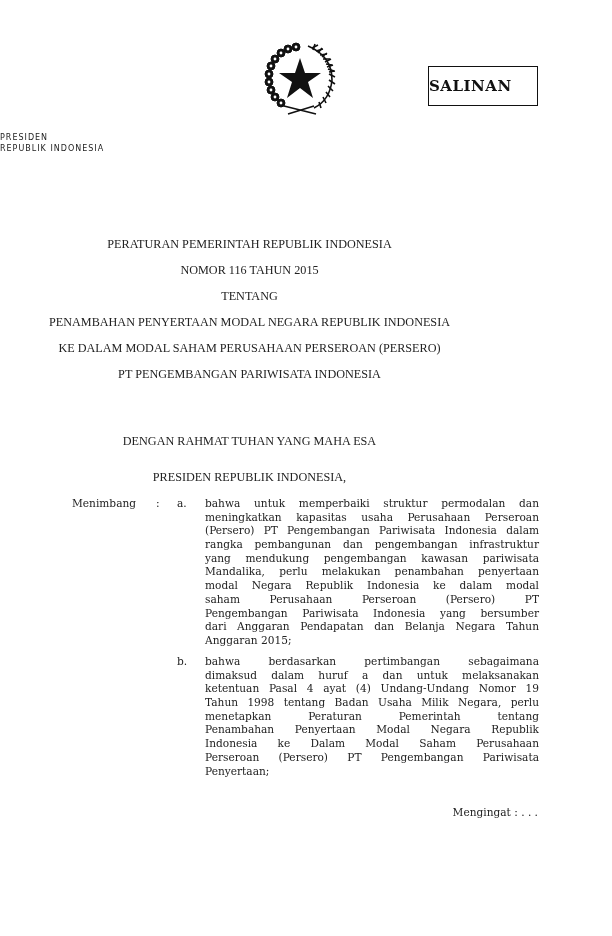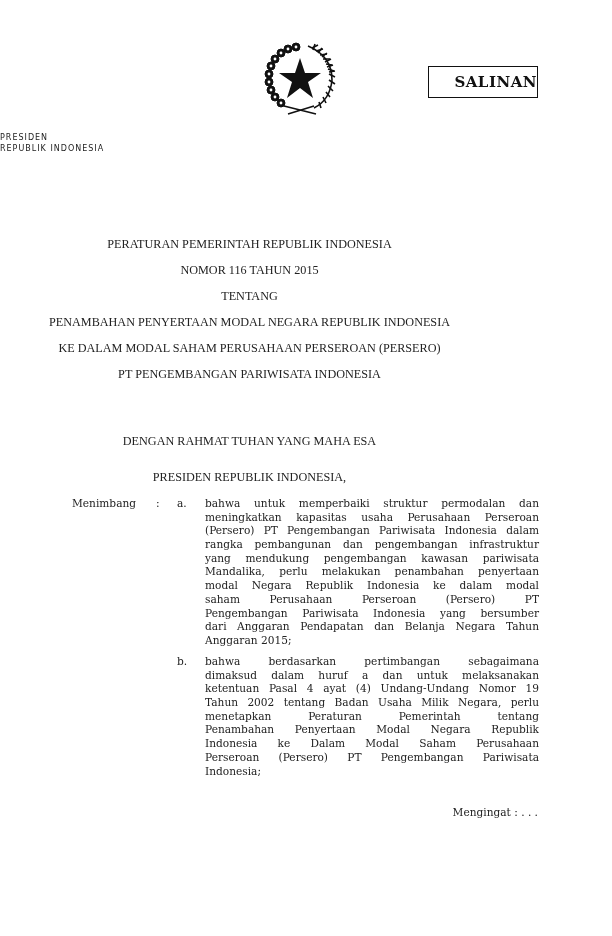--- a/index.html
+++ b/index.html
@@ -2,22 +2,22 @@
 <html><head>
   <meta charset="utf-8">
   <style>
     html, body { margin: 0; padding: 0; background: #ffffff; }
     body { width: 612px; height: 936px; position: relative; overflow: hidden;
            font-family: "DejaVu Serif", "Liberation Serif", serif; color: #1a1a1a; }
     .abs { position: absolute; }
     .emblem { left: 258px; top: 38px; width: 84px; height: 84px; }
     .pres-head { left: 0; width: 600px; font-family: "DejaVu Sans", "Liberation Sans", sans-serif;
                  font-size: 8px; letter-spacing: 1px; line-height: 10px; color: #222; }
-    .salinan { left: 428px; top: 66px; width: 110px; height: 32px; border: 1.5px solid #111;
-               box-sizing: border-box; display: flex; align-items: center; justify-content: flex-end; padding-left: 20px; }
+    .salinan { left: 428px; top: 66px; width: 110px; height: 40px; border: 1.5px solid #111;
+               box-sizing: border-box; display: flex; align-items: center; justify-content: flex-start; }
     .salinan-inner { font-family: "DejaVu Serif", serif; font-weight: bold; font-size: 15px; letter-spacing: 0.5px; color: #111; }
     .center-line { left: 0; width: 499px; text-align: center; font-family: "Liberation Serif", "DejaVu Serif", serif;
                    font-size: 12.2px; color: #222; margin-top: 9px; }
     .label { font-family: "DejaVu Serif", serif; font-size: 10.6px; color: #222; }
     .para { left: 205px; width: 334px; font-family: "DejaVu Serif", serif; font-size: 10.6px;
             line-height: 13.7px; color: #222; text-align: justify; }
     .para .ln { display: block; text-align: justify; text-align-last: justify; white-space: nowrap; height: 13.7px; }
     .para .ln.last { text-align-last: left; }
     .mengingat { right: 74px; font-family: "DejaVu Serif", serif; font-size: 10.6px; color: #222; margin-left: 26px; }
   </style>
@@ -97,21 +97,21 @@
   <span class="ln">Pengembangan Pariwisata Indonesia yang bersumber</span>
   <span class="ln">dari Anggaran Pendapatan dan Belanja Negara Tahun</span>
   <span class="ln last">Anggaran 2015;</span>
 </div>
 
 <div class="abs label" style="left:177px; top:655px;">b.</div>
 <div class="abs para" style="top:655px;">
   <span class="ln">bahwa berdasarkan pertimbangan sebagaimana</span>
   <span class="ln">dimaksud dalam huruf a dan untuk melaksanakan</span>
   <span class="ln">ketentuan Pasal 4 ayat (4) Undang-Undang Nomor 19</span>
-  <span class="ln">Tahun 2002 tentang Badan Usaha Milik Negara, perlu</span>
+  <span class="ln">Tahun 1998 tentang Badan Usaha Milik Negara, perlu</span>
   <span class="ln">menetapkan Peraturan Pemerintah tentang</span>
   <span class="ln">Penambahan Penyertaan Modal Negara Republik</span>
   <span class="ln">Indonesia ke Dalam Modal Saham Perusahaan</span>
   <span class="ln">Perseroan (Persero) PT Pengembangan Pariwisata</span>
-  <span class="ln last">Indonesia;</span>
+  <span class="ln last">Penyertaan;</span>
 </div>
 
 <div class="abs mengingat" style="top:806px;">Mengingat : . . .</div>
 
 </body></html>

